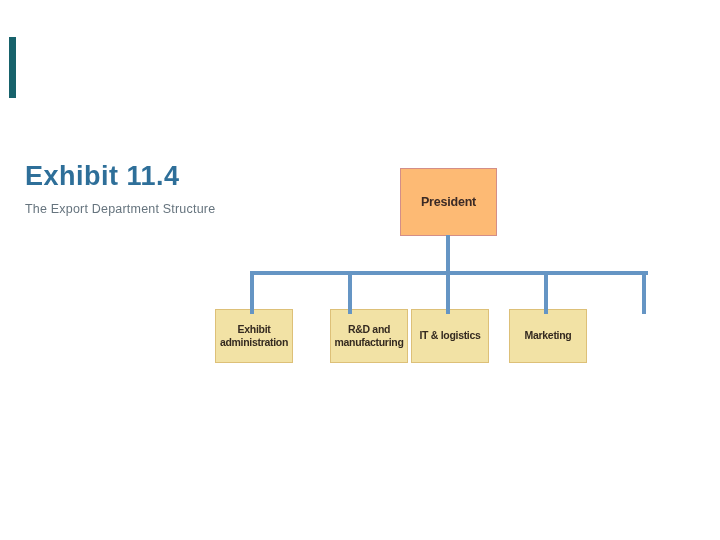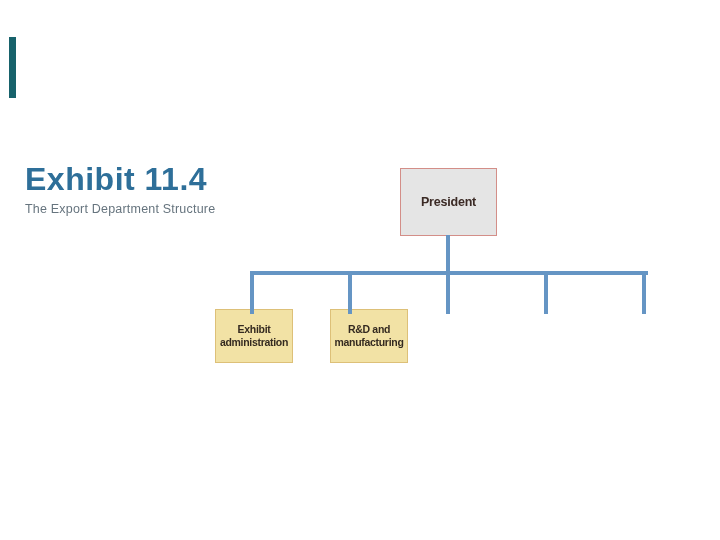--- a/index.html
+++ b/index.html
@@ -9,36 +9,36 @@
     background:#ffffff;
     overflow:hidden;
     font-family:"Liberation Sans", sans-serif;
   }
   .accent-bar{
     position:absolute;left:9px;top:37px;width:7px;height:61px;
     background:#17626b;
   }
   .exhibit-title{
     position:absolute;left:25px;top:161px;
-    font-size:32px;font-weight:bold;letter-spacing:0.5px;
+    font-size:27px;font-weight:bold;letter-spacing:0.5px;
     color:#2e6f99;white-space:nowrap;
   }
   .exhibit-subtitle{
     position:absolute;left:25px;top:202px;
     font-size:12.5px;font-weight:normal;letter-spacing:0.2px;
     color:#66747e;white-space:nowrap;
   }
   .node{
     position:absolute;box-sizing:border-box;
     display:flex;align-items:center;justify-content:center;
     text-align:center;
   }
   .president{
     left:400px;top:168px;width:97px;height:68px;
-    background:#e5e5e5;border:1px solid #d38e88;
+    background:#fdba74;border:1px solid #d38e88;
     color:#3b2a25;font-size:12.5px;font-weight:bold;letter-spacing:-0.2px;
   }
   .dept{
     top:309px;width:78px;height:54px;
     background:#f2e2a5;border:1px solid #ddc078;
     color:#342a20;font-size:10.5px;font-weight:bold;letter-spacing:-0.3px;
     line-height:1.25;padding:2px;
   }
   .dept-1{left:215px;}
   .dept-2{left:330px;}
@@ -79,16 +79,22 @@
   </div>
 
   <div class="node dept dept-1">
     <span>Exhibit administration</span>
   </div>
 
   <div class="node dept dept-2">
     <span>R&amp;D and manufacturing</span>
   </div>
 
+  <div class="node dept dept-3">
+    <span>IT &amp; logistics</span>
+  </div>
 
+  <div class="node dept dept-4">
+    <span>Marketing</span>
+  </div>
 
 
 </div>
 
 </body></html>

